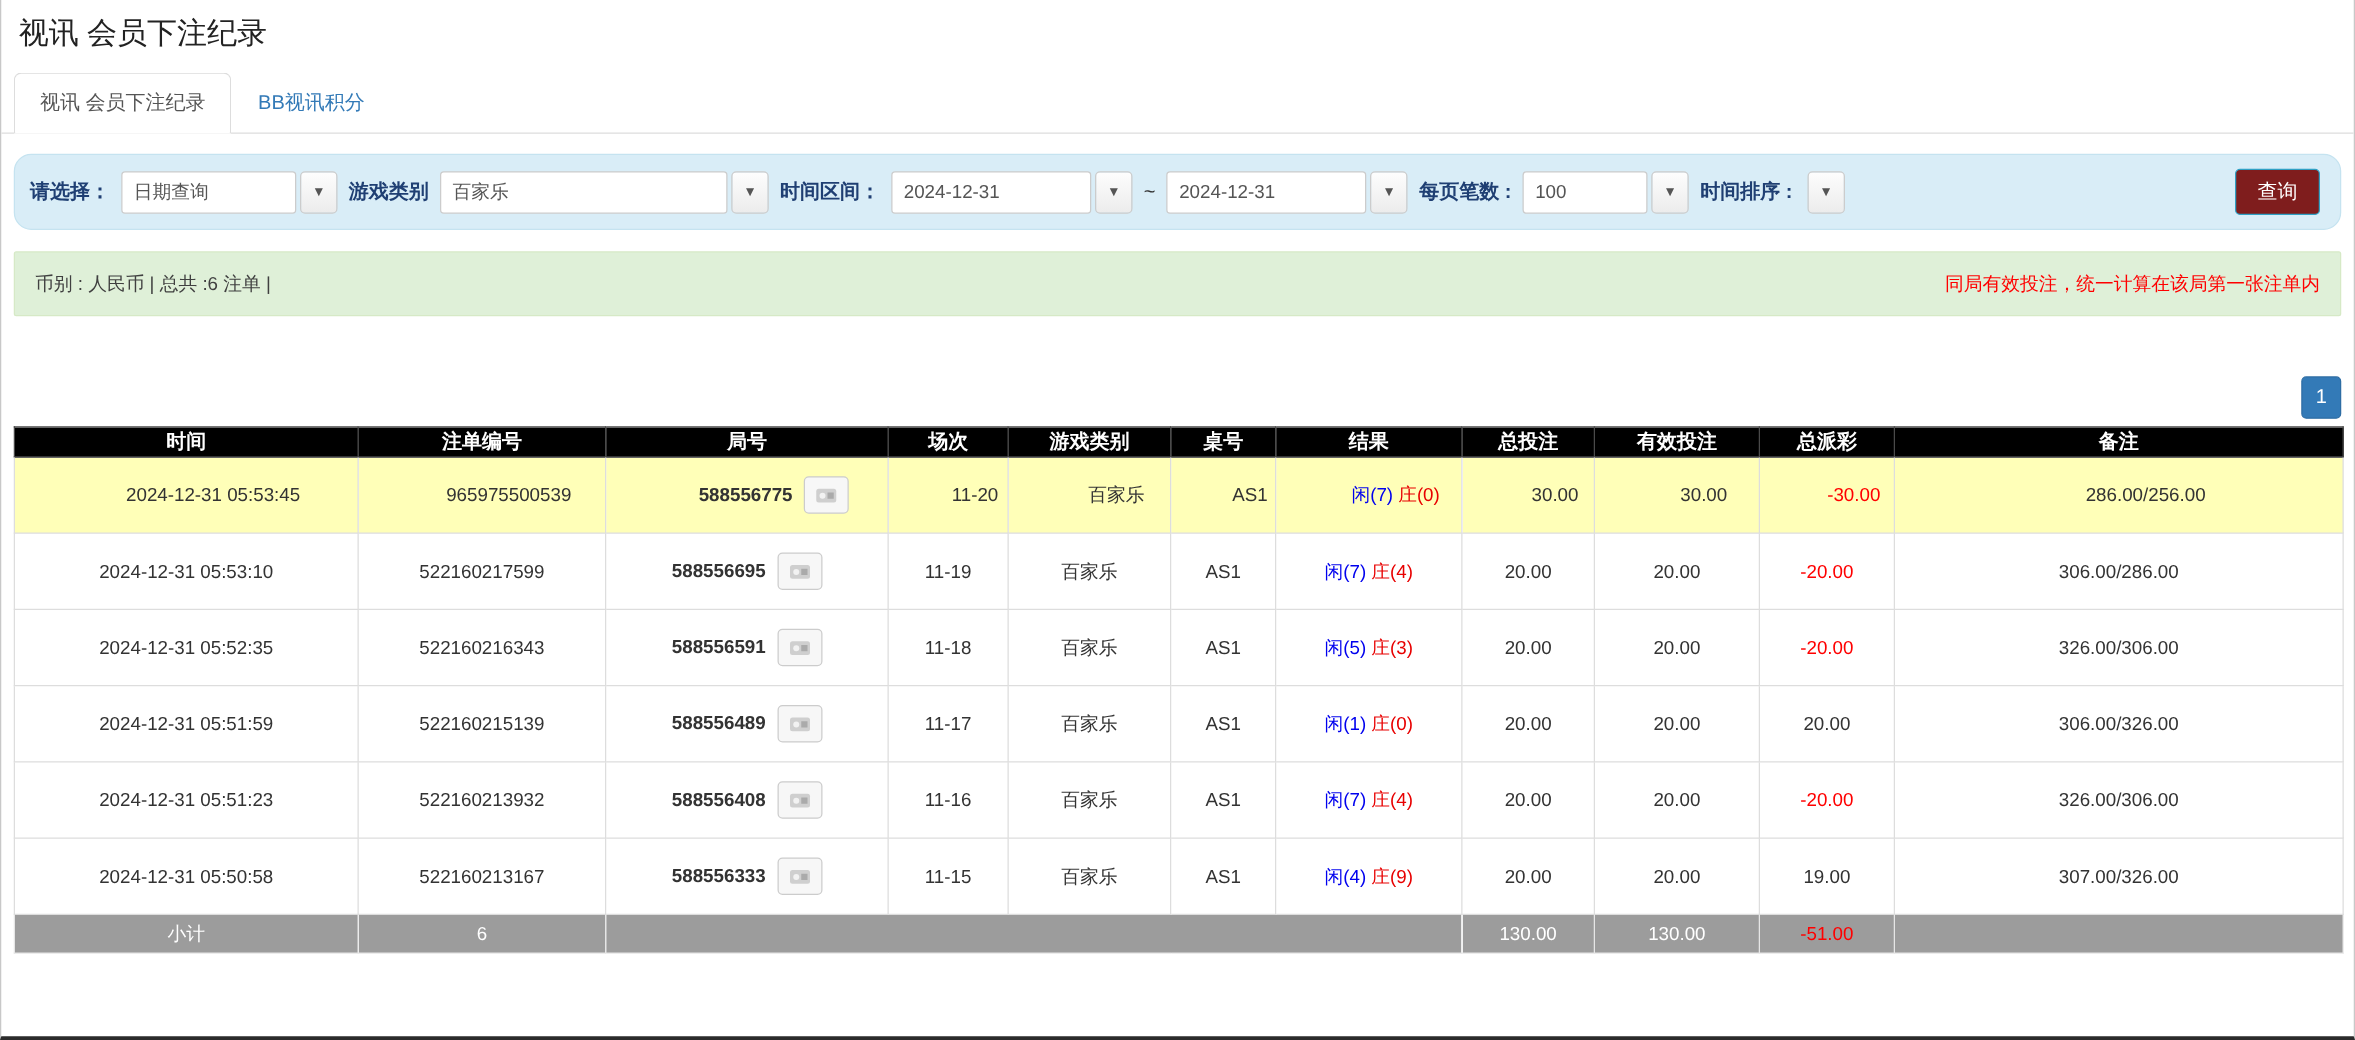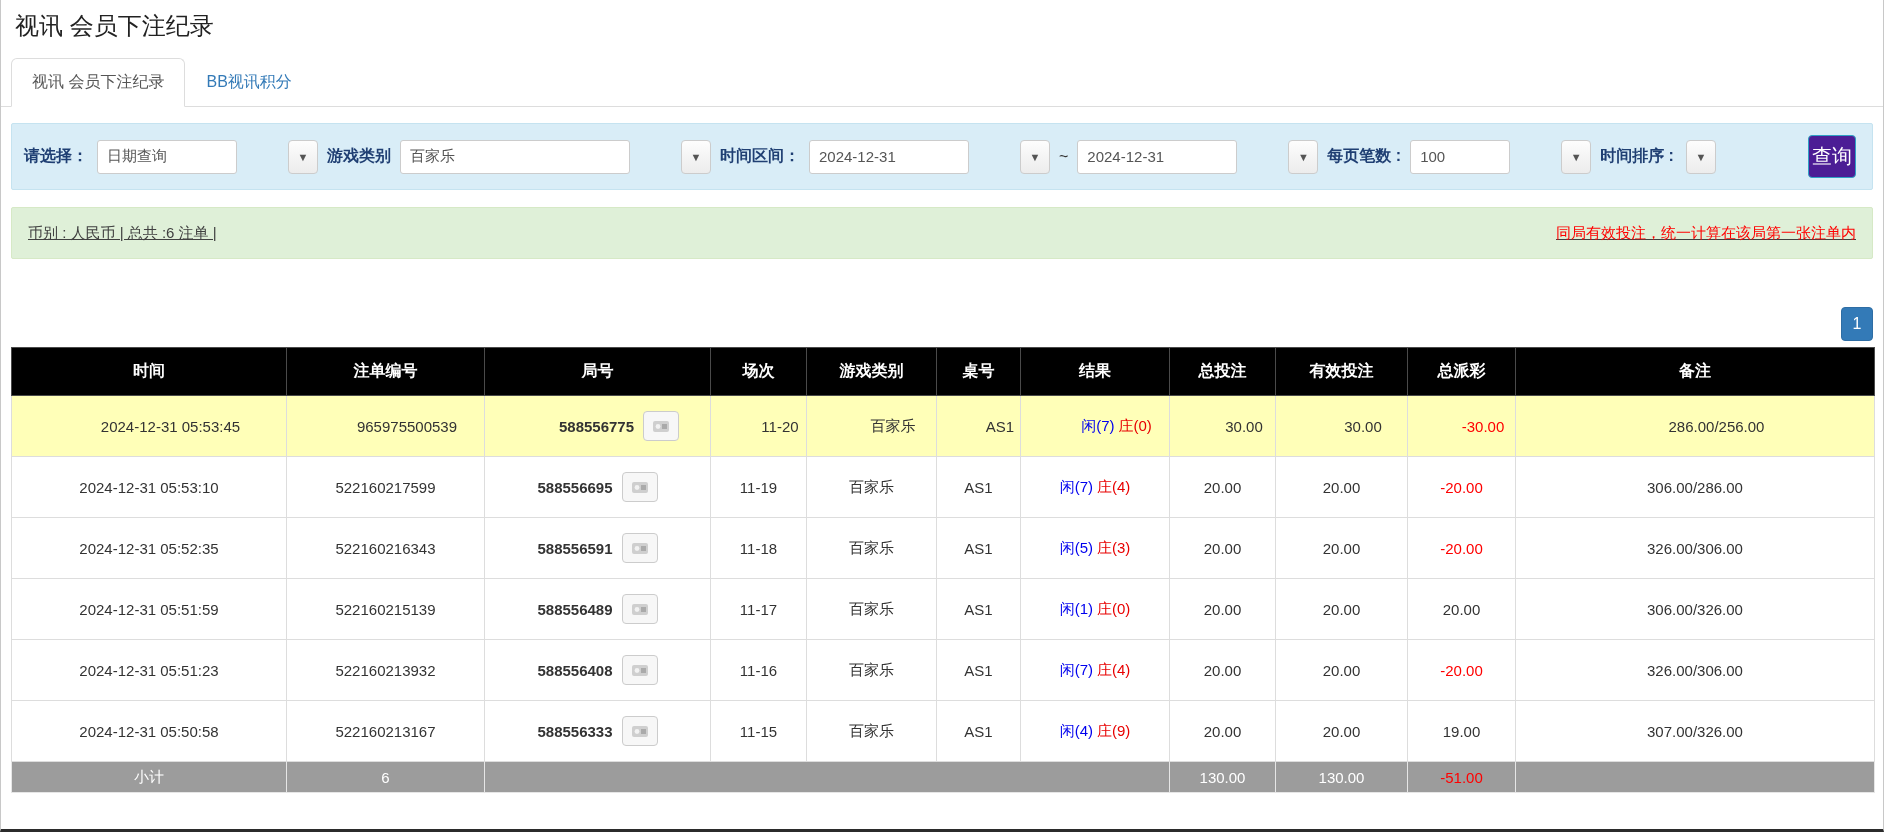--- a/index.html
+++ b/index.html
@@ -10,57 +10,57 @@
     border-left: 1px solid #c8c8c8; border-right: 1px solid #c8c8c8;
     border-bottom: 3px solid #2b2b2b; overflow: hidden;
   }
   .page-title { font-size: 24px; font-weight: normal; color: #222; margin: 10px 0 0 14px; }
   
   .tabbar { display: flex; align-items: flex-end; border-bottom: 1px solid #ddd; margin-top: 16px; padding-left: 10px; }
   .tab { font-size: 16px; padding: 13px 20px; margin-bottom: -1px; cursor: pointer; color: #337ab7; border: 1px solid transparent; }
   .tab.active { color: #555; background: #fff; border: 1px solid #ddd; border-bottom-color: #fff; border-radius: 6px 6px 0 0; }
   
   .filterbar {
-    margin: 16px 10px 4px 10px; background: #d9edf7; border: 1px solid #c5e3f0; border-radius: 2px;
+    margin: 16px 10px 4px 10px; background: #d9edf7; border: 1px solid #c5e3f0; border-radius: 14px;
     display: flex; align-items: center; padding: 11px 12px; gap: 9px; font-size: 16px;
   }
   .flabel { font-weight: bold; color: #1f3f73; white-space: nowrap; }
-  .combo { display: inline-flex; align-items: center; gap: 48px; }
+  .combo { display: inline-flex; align-items: center; }
   .cinput {
     height: 34px; border: 1px solid #ccc; border-radius: 3px; background: #fff;
     padding: 0 9px; font-size: 15px; color: #555; font-family: "Liberation Sans", sans-serif;
   }
   .caret-btn {
     width: 30px; height: 34px; margin-left: 3px; border: 1px solid #ccc; border-radius: 4px;
     background: linear-gradient(#fdfdfd, #ececec); color: #555; font-size: 11px; cursor: pointer;
     display: inline-flex; align-items: center; justify-content: center; padding: 0;
   }
   .tilde { color: #333; }
   .search-btn {
-    margin-left: auto; margin-right: 4px; background: #4c1d95; border: 1px solid #2fa0c4; color: #fff;
-    font-size: 20px; padding: 7px 3px; border-radius: 4px; cursor: pointer;
+    margin-left: auto; margin-right: 4px; background: #7f1d1d; border: 1px solid #2fa0c4; color: #fff;
+    font-size: 16px; padding: 7px 17px; border-radius: 4px; cursor: pointer;
     font-family: "Liberation Sans", sans-serif;
   }
   
   .infobar {
     margin: 17px 10px 0 10px; background: #dff0d8; border: 1px solid #d6e9c6; border-radius: 2px;
     height: 52px; display: flex; align-items: center; justify-content: space-between;
-    padding: 6px 16px; font-size: 15px; color: #404040; text-decoration: underline;
+    padding: 6px 16px; font-size: 15px; color: #404040;
   }
   .notice { color: #f00; }
   
   .pager { display: flex; justify-content: flex-end; margin: 48px 10px 6px 10px; }
   .page-btn {
     min-width: 32px; height: 34px; background: #337ab7; border: 1px solid #2e6da4; color: #fff;
     font-size: 16px; border-radius: 4px; cursor: pointer;
   }
   
   table.records { width: 1864px; margin: 0 10px; border-collapse: collapse; table-layout: fixed; }
   table.records th {
-    background: #000; color: #fff; font-weight: bold; font-size: 16px; height: 48px;
+    background: #000; color: #fff; font-weight: bold; font-size: 16px; height: 24px;
     border: 1px solid #4a4a4a; text-align: center;
   }
   table.records td {
     height: 61px; border: 1px solid #ddd; text-align: center; font-size: 15px; color: #333;
     background: #fff; overflow: hidden; white-space: nowrap;
   }
   tr.highlight td { background: #ffffb8; padding-left: 44px; }
   .round-cell span { vertical-align: middle; font-weight: bold; }
   .replay-btn {
     display: inline-flex; align-items: center; justify-content: center; vertical-align: middle;

